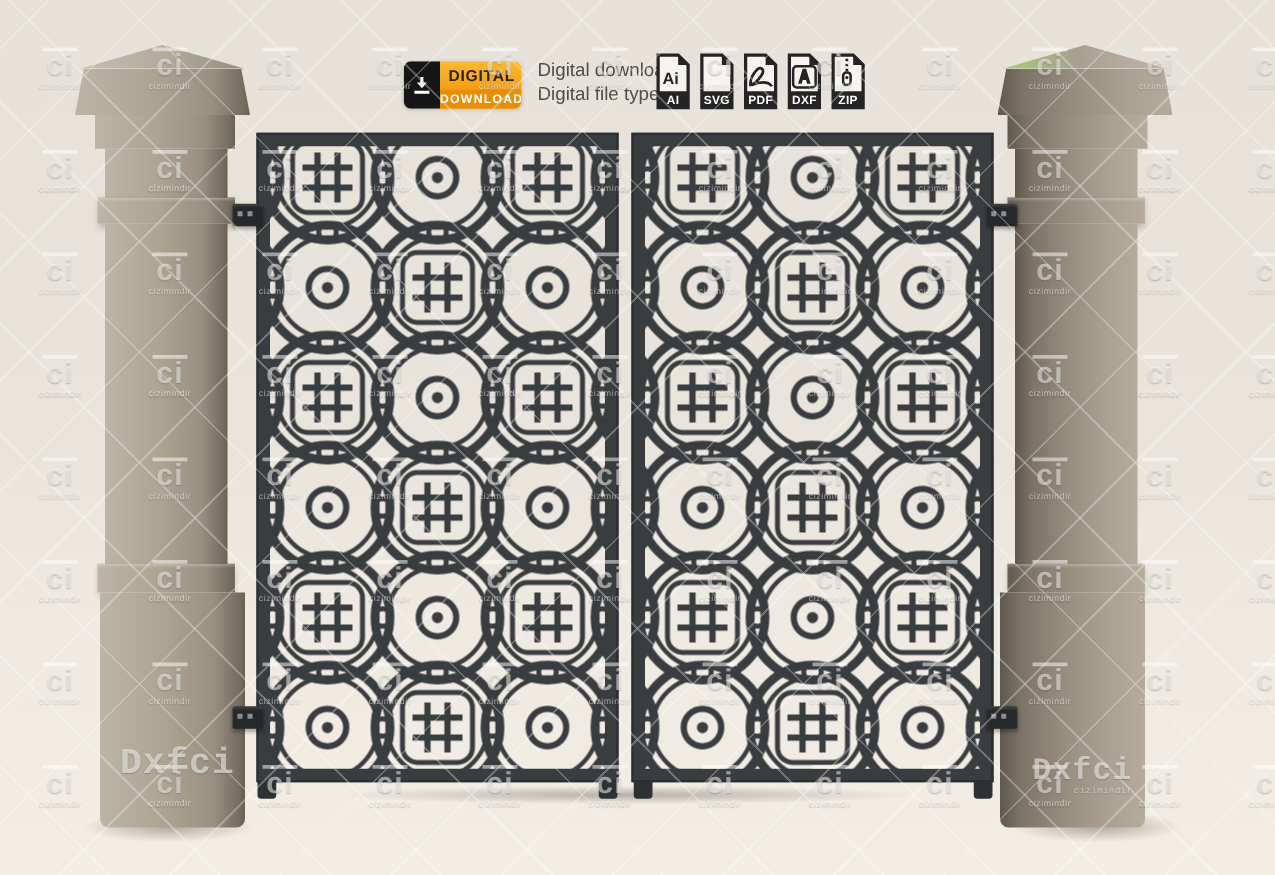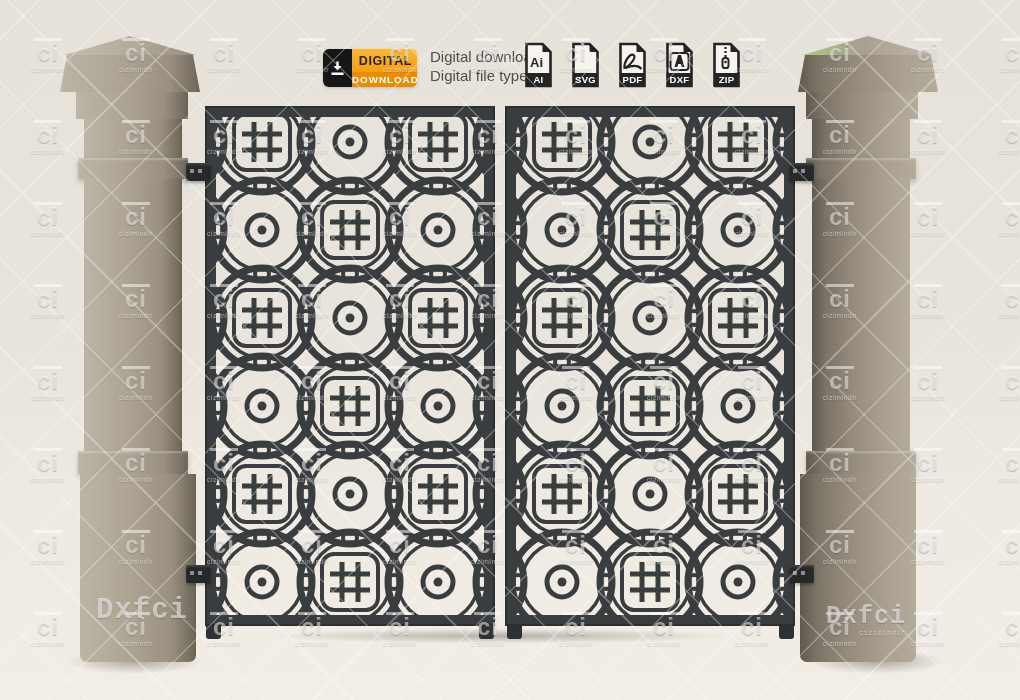--- a/index.html
+++ b/index.html
@@ -80,21 +80,21 @@
     border-radius:6px;overflow:hidden;box-shadow:0 1px 3px rgba(80,70,50,.25);}
   .badge-iconbox{width:29px;background:#161616;display:flex;align-items:center;justify-content:center;flex:none;}
   .badge-body{flex:1;display:flex;flex-direction:column;
     background:linear-gradient(180deg,#f9ba33 0%,var(--accent-orange,#f49d14) 60%,#ef9410 100%);}
   .badge-line1{flex:1;display:flex;align-items:center;justify-content:center;
     font-size:12.5px;font-weight:bold;letter-spacing:.6px;color:#2e2414;}
   .badge-line2{height:15px;display:flex;align-items:center;justify-content:center;
     background:var(--accent-orange-dark,#e88e06);
     font-size:9.8px;font-weight:bold;letter-spacing:1px;color:#fff;}
   .promo-text{position:absolute;left:430px;top:47px;font-size:15px;line-height:19px;color:#4f4e4c;}
-  .file-icons{position:absolute;left:523px;top:42px;display:flex;gap:16px;}
+  .file-icons{position:absolute;left:523px;top:42px;display:flex;gap:4px;}
   .ficon{width:31px;height:46px;position:relative;}
   .glyph-label{font-size:9.5px;font-weight:bold;fill:#fff;letter-spacing:.3px;}
   .glyph-text{font-size:13px;font-weight:bold;fill:var(--icon-ink,#242424);}
 </style>
 </head>
 <body>
 
 <div class="stage">
 
   <svg width="0" height="0" style="position:absolute" aria-hidden="true">

